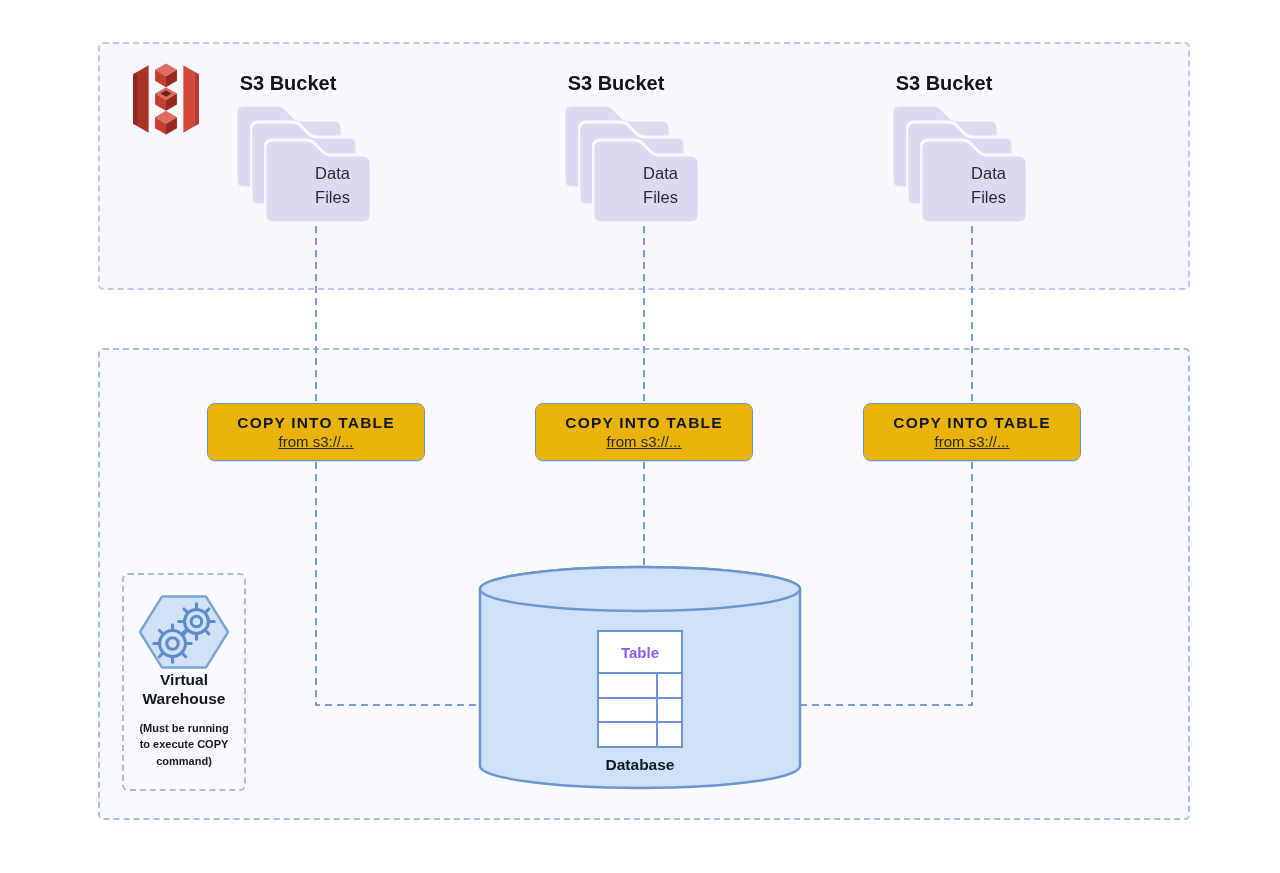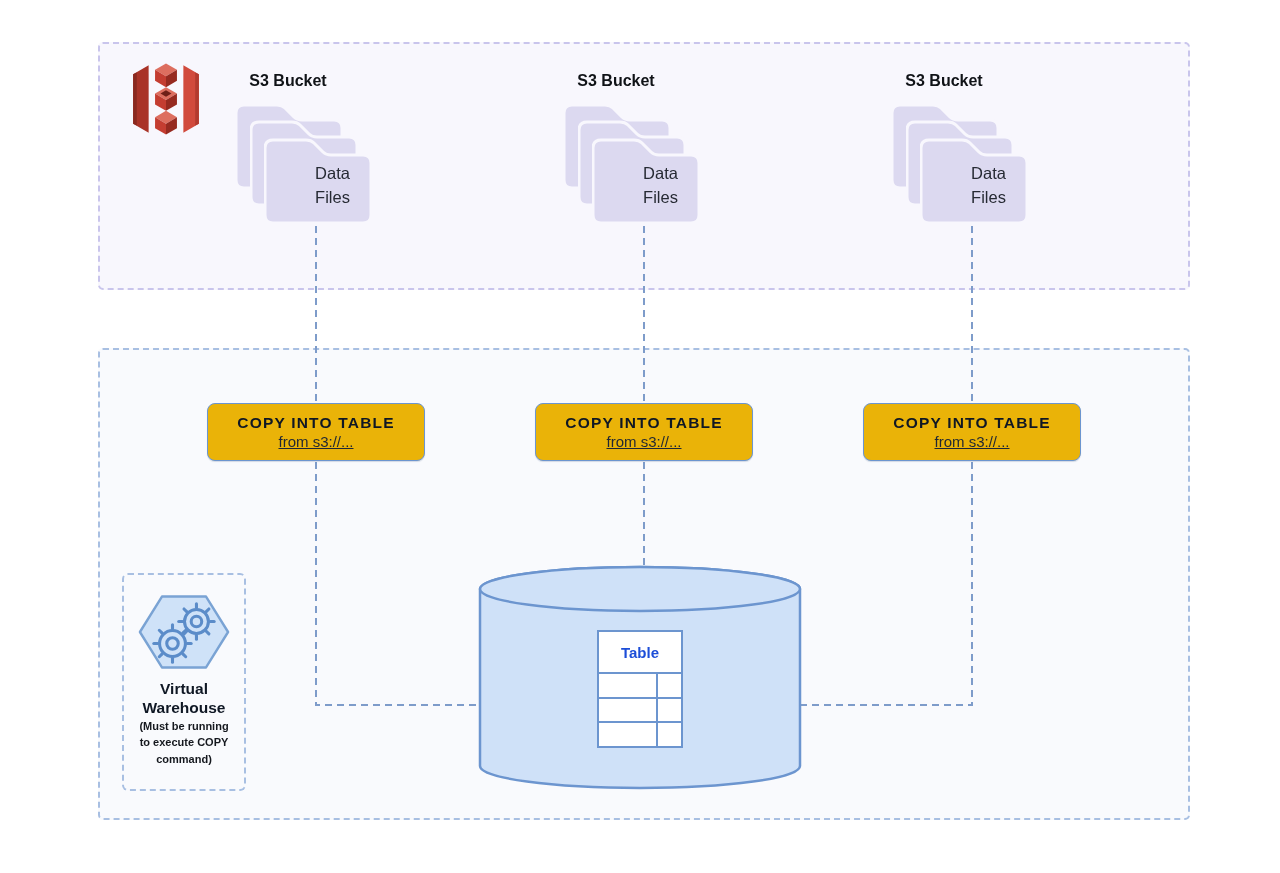--- a/index.html
+++ b/index.html
@@ -17,21 +17,21 @@
     left:98px;top:348px;width:1092px;height:472px;
     background:#f9fafd;border:2px dashed #a8bfe2;
   }
   
   .connector-layer{position:absolute;left:0;top:0;z-index:5;pointer-events:none;}
   
   .s3-logo{position:absolute;left:124px;top:58px;z-index:10;}
   
   .bucket-title{
     position:absolute;top:72px;width:140px;z-index:10;
-    text-align:center;font-size:16px;font-weight:700;color:#101317;
+    text-align:center;font-size:20px;font-weight:700;color:#101317;
   }
   .folder-stack{position:absolute;top:103px;width:137px;height:121px;z-index:10;}
   .folder{position:absolute;}
   .folder-label{
     position:absolute;left:29px;top:35px;width:108px;height:85px;z-index:12;
     display:flex;align-items:center;justify-content:center;text-align:center;
     padding-top:10px;box-sizing:border-box;
     font-size:16.5px;line-height:1.4;color:#262a33;white-space:pre-line;padding-left:29px;
   }
   .fl-width{display:inline-block;max-width:64px;}
@@ -47,43 +47,43 @@
   
   .cylinder{position:absolute;left:477px;top:563px;z-index:8;}
   .db-table{
     position:absolute;left:597px;top:630px;width:86px;height:118px;z-index:9;
     background:#ffffff;border:2px solid #6c95cf;box-sizing:border-box;
     display:flex;flex-direction:column;
   }
   .db-table-header{
     height:40px;flex:0 0 40px;border-bottom:2px solid #6c95cf;
     display:flex;align-items:center;justify-content:center;
-    font-size:15px;font-weight:700;color:#1d4ed8;
+    font-size:15px;font-weight:700;color:#8b5cf6;
   }
   .db-row{flex:1;display:flex;border-bottom:2px solid #6c95cf;}
   .db-row:last-child{border-bottom:none;}
   .db-cell-l{flex:0 0 70%;border-right:2px solid #6c95cf;background:#fff;}
   .db-cell-r{flex:1;background:#fff;}
   .db-label{
     position:absolute;left:477px;top:756px;width:326px;z-index:9;
     text-align:center;font-size:15.5px;font-weight:700;color:#0f1724;
   }
   
   .vw-box{
     position:absolute;left:122px;top:573px;width:124px;height:218px;z-index:10;box-sizing:border-box;
     border:2px dashed #a8bfe2;border-radius:6px;
     display:flex;flex-direction:column;align-items:center;
     padding-top:19px;
   }
   .vw-title{
-    margin-top:9px;width:104px;text-align:center;
+    width:104px;text-align:center;
     font-size:15.5px;font-weight:700;line-height:1.25;color:#0f1724;
   }
   .vw-note{
-    width:102px;text-align:center;
+    margin-top:11px;width:102px;text-align:center;
     font-size:11px;font-weight:700;line-height:1.5;color:#15181e;
   }
   
   .brand{position:absolute;left:1040px;top:695px;width:150px;z-index:10;
     display:flex;flex-direction:column;align-items:center;}
   .brand-name{
     margin-top:2px;font-size:24px;font-weight:700;letter-spacing:.3px;color:#13235a;
   }
 </style>
 </head>
@@ -200,20 +200,21 @@
       </div>
     <div class="db-row">
         <div class="db-cell-l"></div>
         <div class="db-cell-r"></div>
       </div>
     <div class="db-row">
         <div class="db-cell-l"></div>
         <div class="db-cell-r"></div>
       </div>
   </div>
+  <div class="db-label">Database</div>
 
   <div class="vw-box">
     <svg width="92" height="76" viewBox="0 0 96 78">
       <polygon points="25,2 71,2 94,39 71,76 25,76 2,39" fill="#cfe2f8" stroke="#7aa3d4" stroke-width="2.5" stroke-linejoin="round"></polygon>
 
       <g stroke="#5b8cc9" stroke-width="3.2" fill="#cfe2f8" stroke-linecap="round">
         <g>
           <line x1="36" y1="34" x2="36" y2="68" opacity="0"></line>
           <line x1="36" y1="35.5" x2="36" y2="31.5"></line>
             <line x1="36" y1="66.5" x2="36" y2="70.5"></line>

